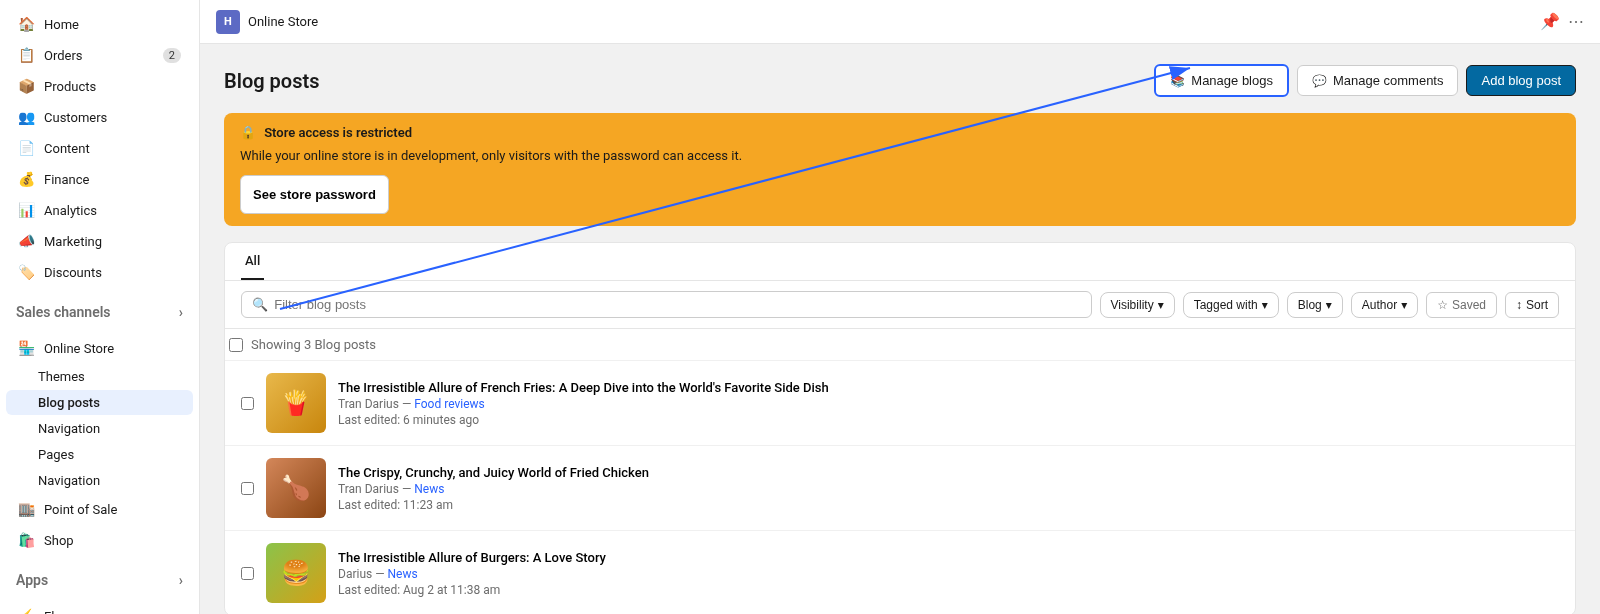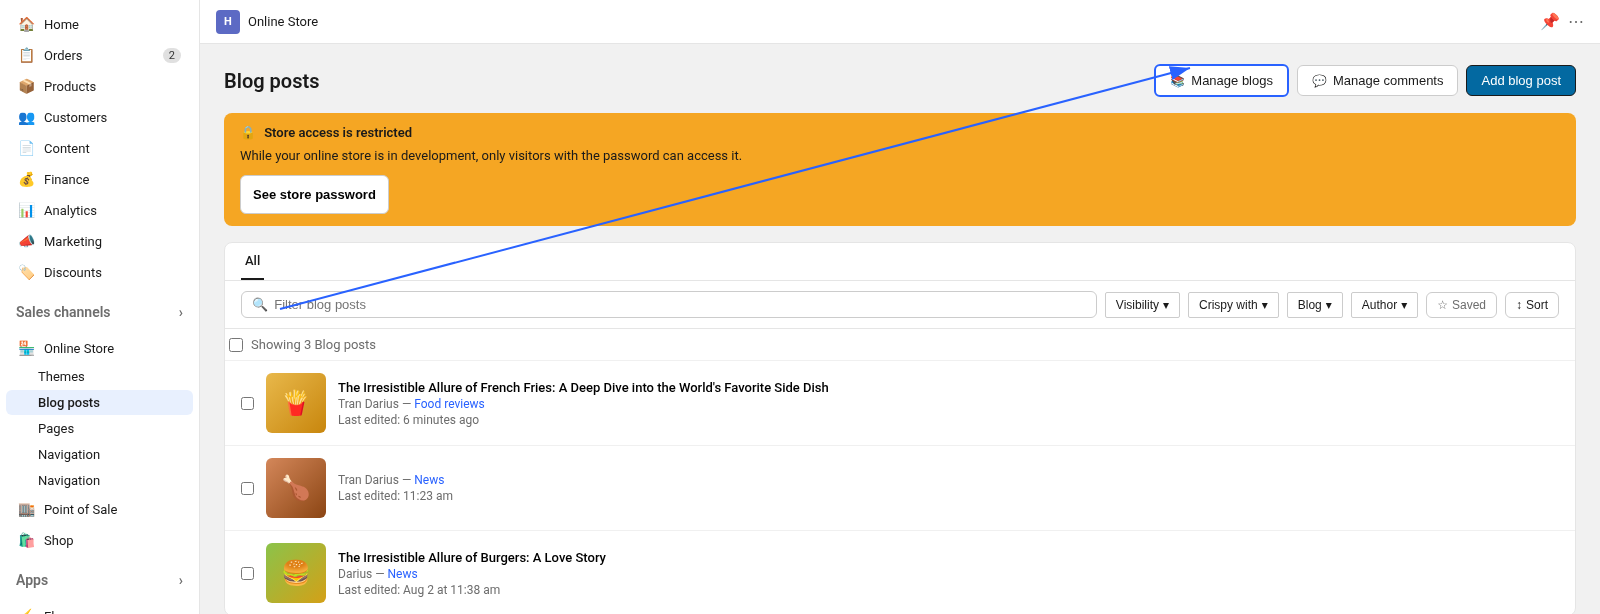--- a/index.html
+++ b/index.html
@@ -183,21 +183,21 @@
       padding: 5px 10px;
       gap: 6px;
       background: #fff;
     }
     .search-input-wrap input {
       border: none; outline: none; font-size: 13px; flex: 1; background: transparent;
     }
     .filter-btn {
       padding: 5px 10px;
       border: 1px solid #ccc;
-      border-radius: 2px;
+      border-radius: 8px;
       background: #fff;
       font-size: 12px;
       cursor: pointer;
       display: flex; align-items: center; gap: 4px;
       color: #1a1a1a;
     }
     .saved-btn {
       padding: 5px 10px;
       border: 1px solid #ccc;
       border-radius: 6px;
@@ -318,24 +318,24 @@
       <span class="icon">🏪</span>
       <span>Online Store</span>
     </div>
     <div class="sub-item">
       <span>Themes</span>
     </div>
     <div class="sub-item active">
       <span>Blog posts</span>
     </div>
     <div class="sub-item">
+      <span>Navigation</span>
+    </div>
+    <div class="sub-item">
       <span>Pages</span>
-    </div>
-    <div class="sub-item">
-      <span>Navigation</span>
     </div>
     <div class="sub-item">
       <span>Navigation</span>
     </div>
     <div class="sidebar-item">
       <span class="icon">🏬</span>
       <span>Point of Sale</span>
     </div>
     <div class="sidebar-item">
       <span class="icon">🛍️</span>
@@ -410,21 +410,21 @@
       <div class="filters-row">
         <div class="search-input-wrap">
           <span style="color:#6d6d6d;font-size:13px;">🔍</span>
           <input type="text" placeholder="Filter blog posts" style="">
         </div>
         <button class="filter-btn">
           <span>Visibility</span>
           <span>▾</span>
         </button>
         <button class="filter-btn">
-          <span>Crispy with</span>
+          <span>Tagged with</span>
           <span>▾</span>
         </button>
         <button class="filter-btn">
           <span>Blog</span>
           <span>▾</span>
         </button>
         <button class="filter-btn">
           <span>Author</span>
           <span>▾</span>
         </button>
@@ -456,20 +456,21 @@
               <a href="#">Food reviews</a>
             </div>
             <div class="post-date">Last edited: 6 minutes ago</div>
           </div>
         </div>
 
         <div class="blog-post-row">
           <input type="checkbox" style="">
           <div class="post-thumb chicken">🍗</div>
           <div class="post-info">
+            <div class="post-title">The Crispy, Crunchy, and Juicy World of Fried Chicken</div>
             <div class="post-meta">
               <span>Tran Darius</span>
               <span> — </span>
               <a href="#">News</a>
             </div>
             <div class="post-date">Last edited: 11:23 am</div>
           </div>
         </div>
 
         <div class="blog-post-row">

